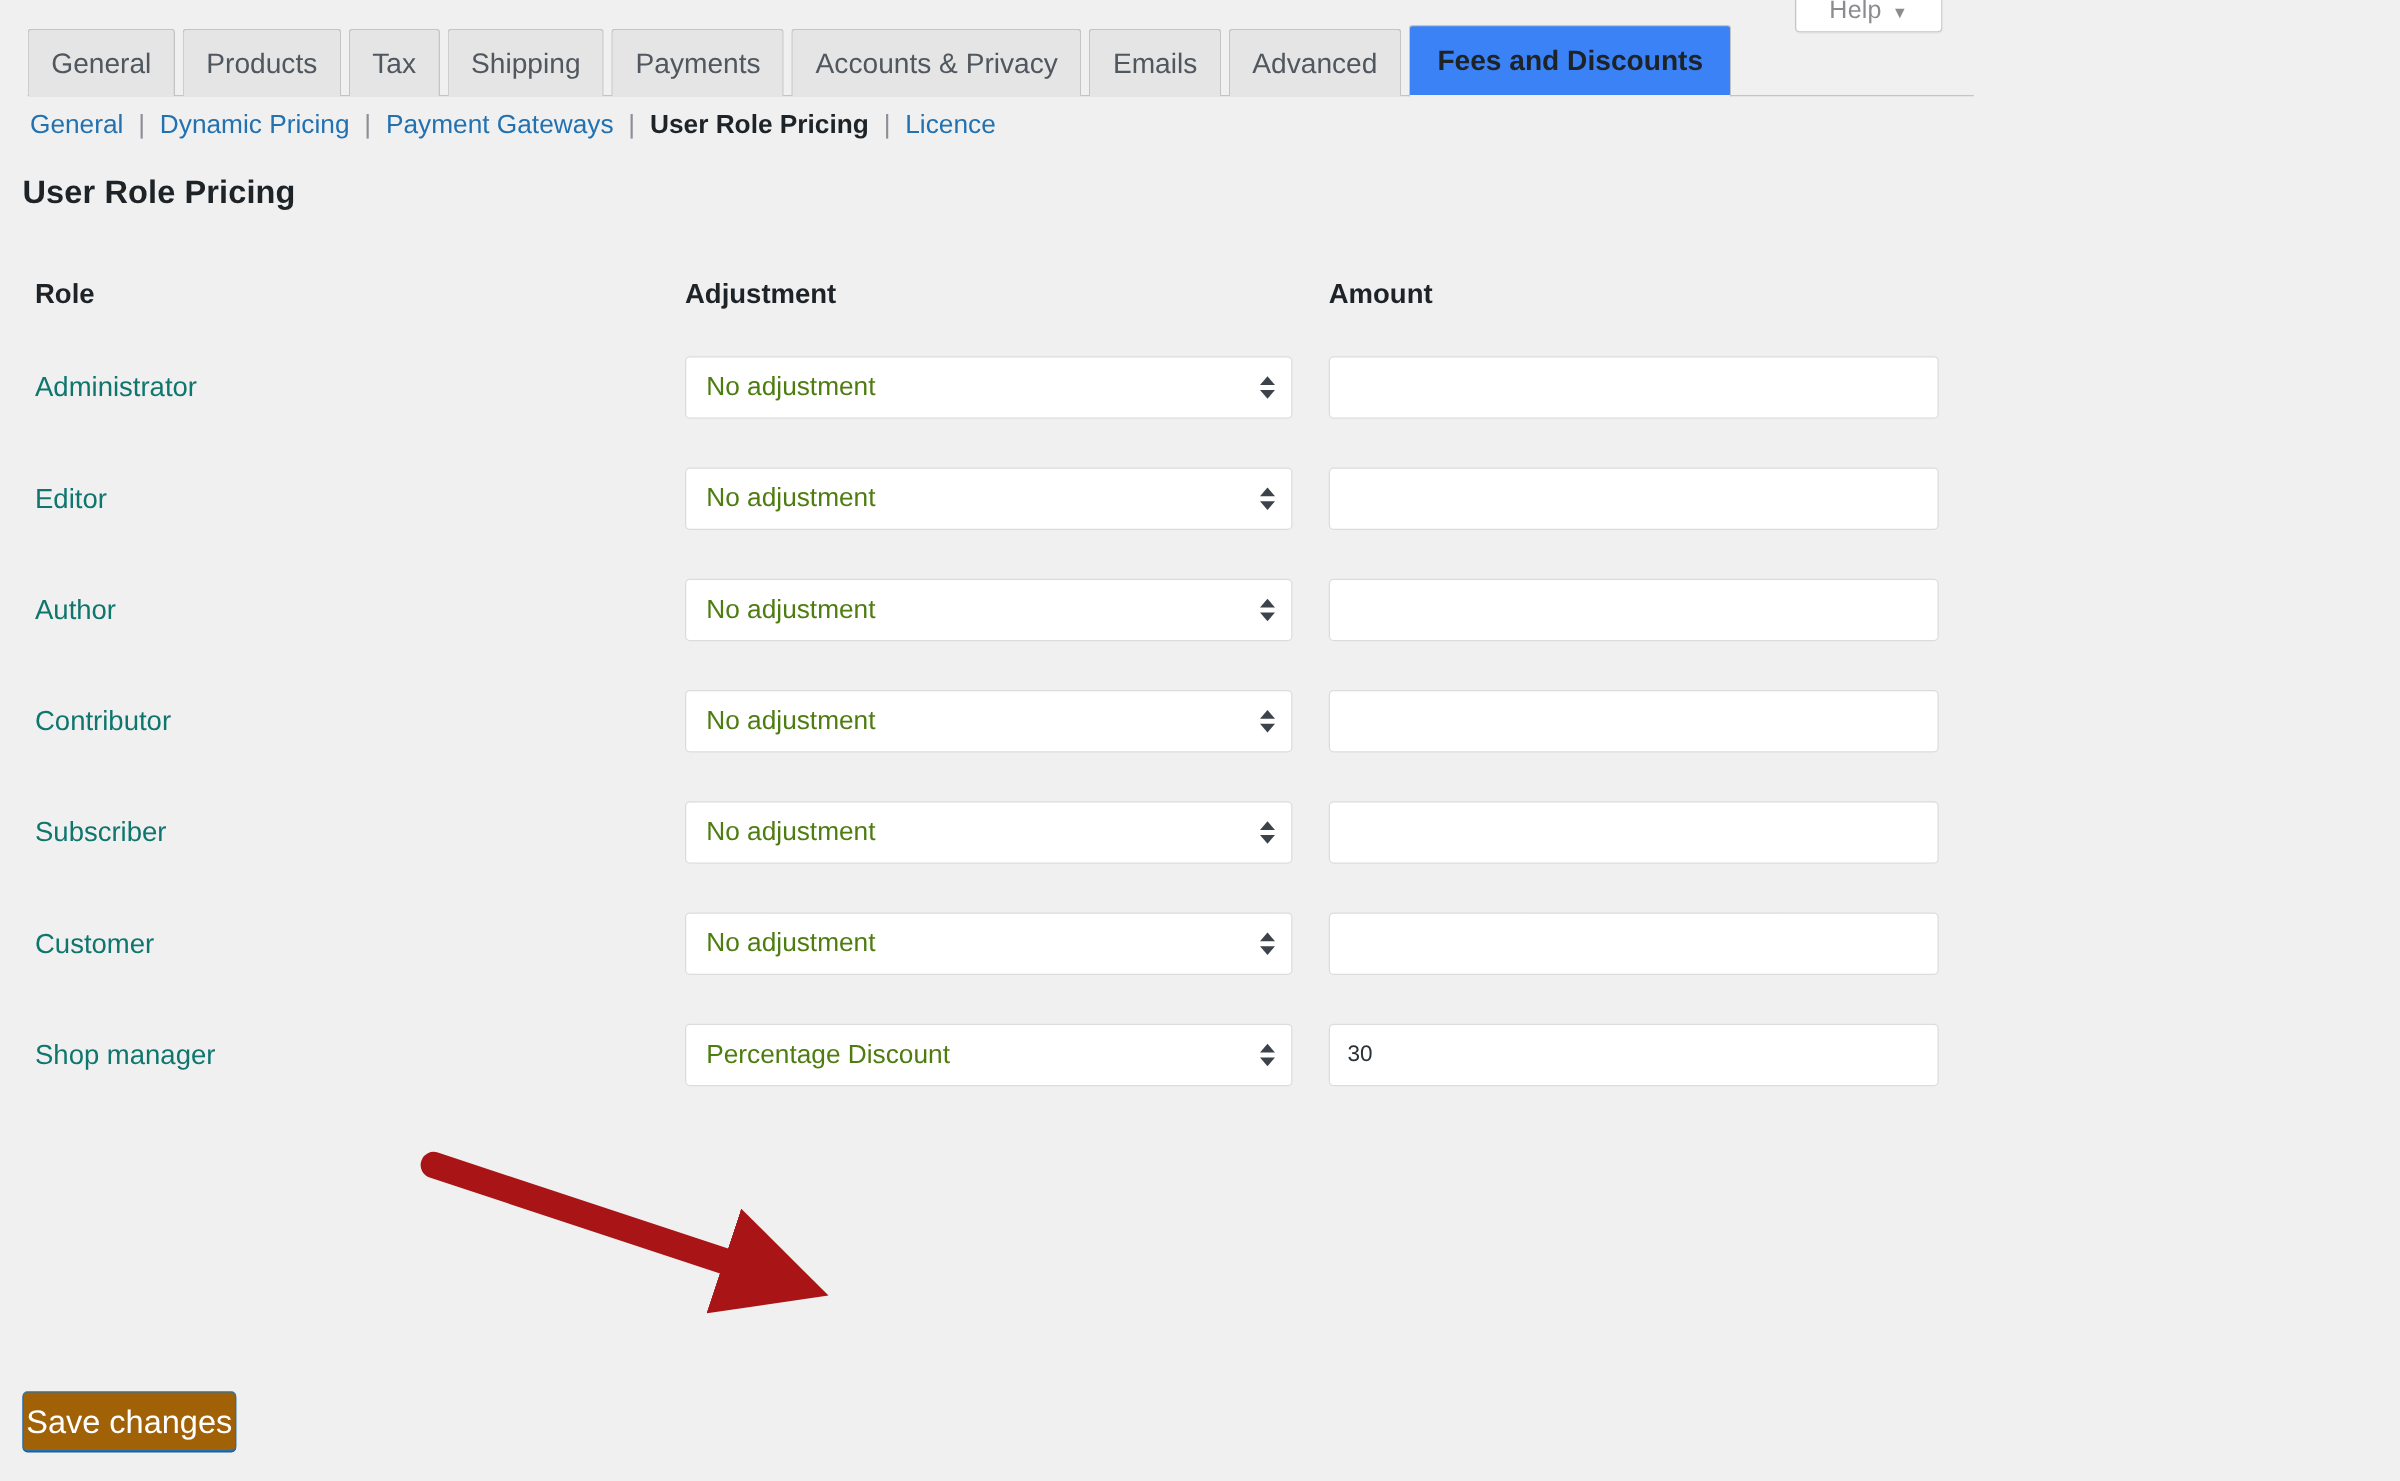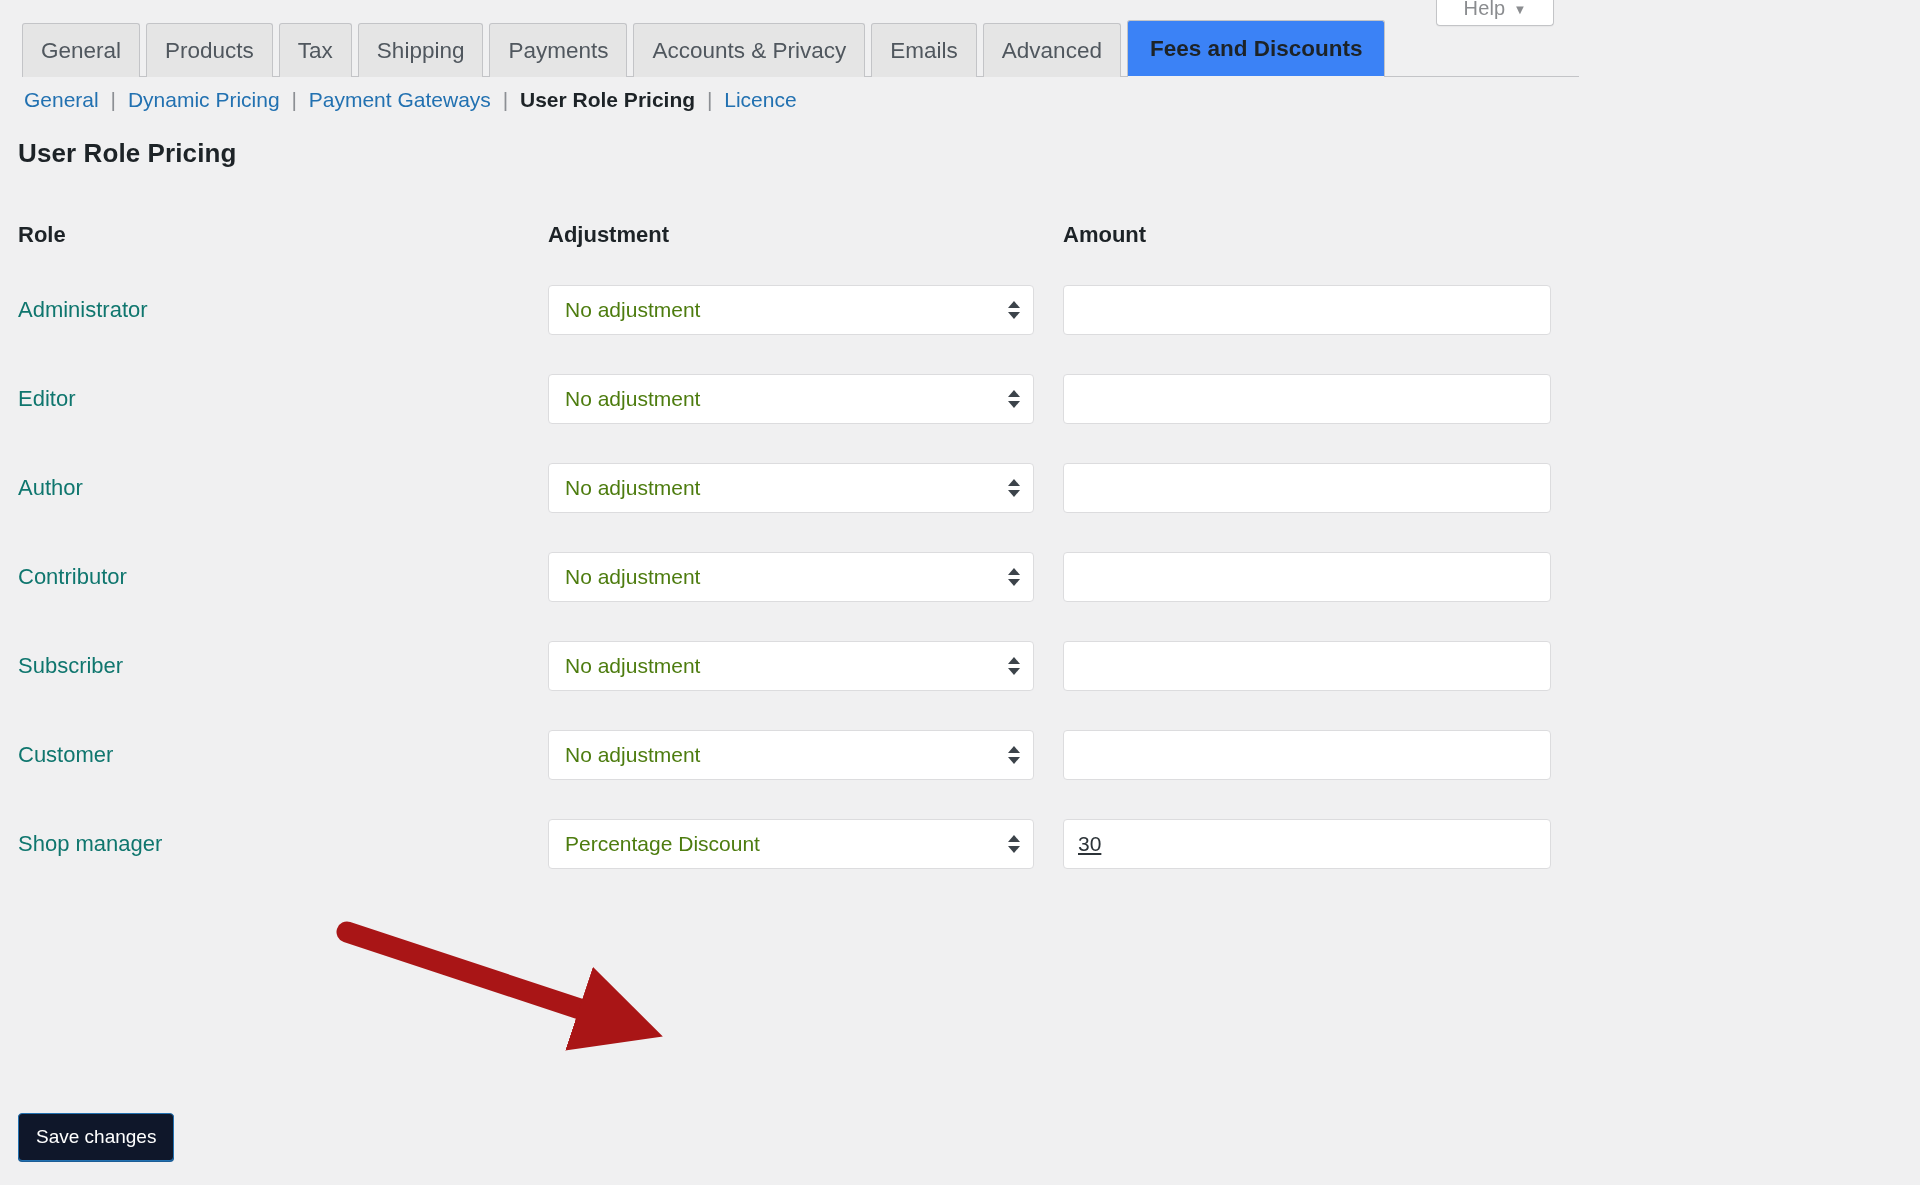--- a/index.html
+++ b/index.html
@@ -119,21 +119,21 @@
     position: absolute;
     left: 0; top: 205px;
     width: 1920px;
   }
   .urp-row {
     display: flex;
     align-items: center;
     height: 89px;
   }
   .urp-row.head { height: 60px; }
-  .col-role   { width: 548px; padding-left: 18px; }
+  .col-role   { width: 548px; padding-left: 28px; }
   .col-adj    { width: 515px; }
   .col-amount { flex: 1; padding-right: 3px; }
 
   .th {
     font-size: 22px;
     font-weight: bold;
     color: #1d2327;
   }
   .role-label {
     font-size: 22px;
@@ -173,38 +173,37 @@
   .sel .stepper i.down { border-top: 7px solid #3c434a; }
 
   
   .amt {
     width: 488px; height: 50px;
     background: #fff;
     border: 1px solid #dcdcde;
     border-radius: 4px;
     display: flex; align-items: center;
     padding: 0 14px;
-    font-size: 21px;
+    font-size: 18px;
     color: #2c3338;
-    text-decoration: underline;
   }
 
   
   .save-btn {
     position: absolute;
     left: 18px; top: 1113px;
     height: 48px;
-    padding: 0 17px;
+    padding: 0 2px;
     display: inline-flex;
     align-items: center;
-    background: #0f172a;
+    background: #a16207;
     border: 1px solid #2271b1;
     border-radius: 4px;
     color: #fff;
-    font-size: 19px;
+    font-size: 26px;
     font-weight: normal;
     box-shadow: 0 1px 0 #1c5d96;
     cursor: pointer;
   }
 
   
   .annot-arrow {
     position: absolute;
     left: 0; top: 0;
     width: 1920px; height: 1185px;

